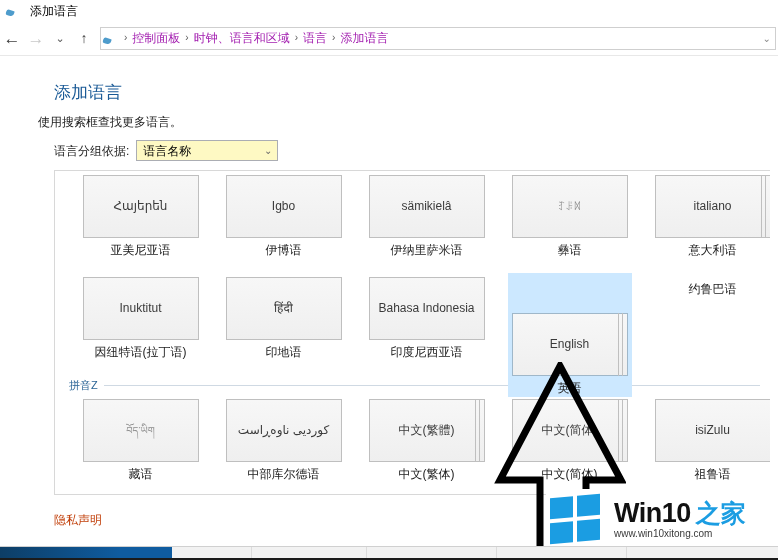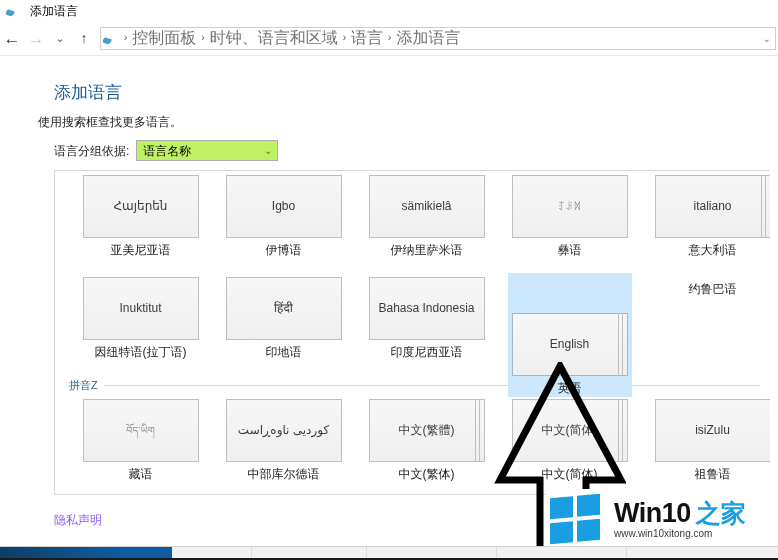--- a/index.html
+++ b/index.html
@@ -55,21 +55,21 @@
   .navbtn.recent { font-size: 11px; color: #5a5a5a; }
   .navbtn.up { font-size: 14px; color: #3d3d3d; }
   .crumbbox {
     flex: 1 1 auto; height: 23px; margin: 0 2px 0 4px;
     border: 1px solid #cfcfcf; background: #fff;
     display: flex; align-items: center; padding: 0 2px 0 3px;
     position: relative;
   }
   .crumb-icon { width: 15px; height: 13px; margin: 0 3px 0 1px; flex: 0 0 auto; }
   .crumb {
-    font-size: 16px; color: #737373; padding: 0 4px; line-height: 1;
+    font-size: 12px; color: #a21caf; padding: 0 4px; line-height: 1;
     white-space: nowrap;
   }
   .crumb-sep { font-size: 10px; color: #5a5a5a; padding: 0 1px; line-height: 1; }
   .crumb-caret {
     position: absolute; right: 4px; top: 50%; transform: translateY(-50%);
     font-size: 10px; color: #8a8a8a;
   }
   .crumb-spacer { flex: 1 1 auto; }
 
   
@@ -89,21 +89,21 @@
   .page-desc {
     position: absolute; left: 38px; top: 60px;
     font-size: 12px; color: #1c1c1c; line-height: 1;
   }
   .groupby-row {
     position: absolute; left: 54px; top: 84px;
     display: flex; align-items: center; gap: 7px;
   }
   .groupby-label { font-size: 12px; color: #1c1c1c; line-height: 1; }
   .groupby-select {
-    width: 142px; height: 21px; border: 1px solid #abadb3; background: #bef264;
+    width: 142px; height: 21px; border: 1px solid #abadb3; background: #fef9c3;
     display: flex; align-items: center; justify-content: space-between;
     padding: 0 5px 0 6px;
   }
   .groupby-value { font-size: 12px; color: #000; line-height: 1; }
   .groupby-caret { font-size: 10px; color: #6a6a6a; line-height: 1; }
 
   
   .tilepanel {
     position: absolute; left: 54px; top: 114px;
     width: 716px; height: 325px;
@@ -156,21 +156,21 @@
   .grouphdr {
     display: flex; align-items: center; gap: 6px;
     padding: 0 10px 0 14px; height: 20px;
   }
   .grouphdr-text { font-size: 11px; color: #2a6496; line-height: 1; white-space: nowrap; }
   .grouphdr-rule { flex: 1 1 auto; height: 1px; background: #cfd9e3; }
 
   
   .privacy-link {
     position: absolute; left: 54px; top: 458px;
-    font-size: 12px; color: #8b5cf6; line-height: 1;
+    font-size: 12px; color: #c2410c; line-height: 1;
   }
 
   
   .arrow-overlay {
     position: absolute; left: 494px; top: 362px; width: 132px; height: 198px;
     pointer-events: none;
   }
 
   
   .watermark {

